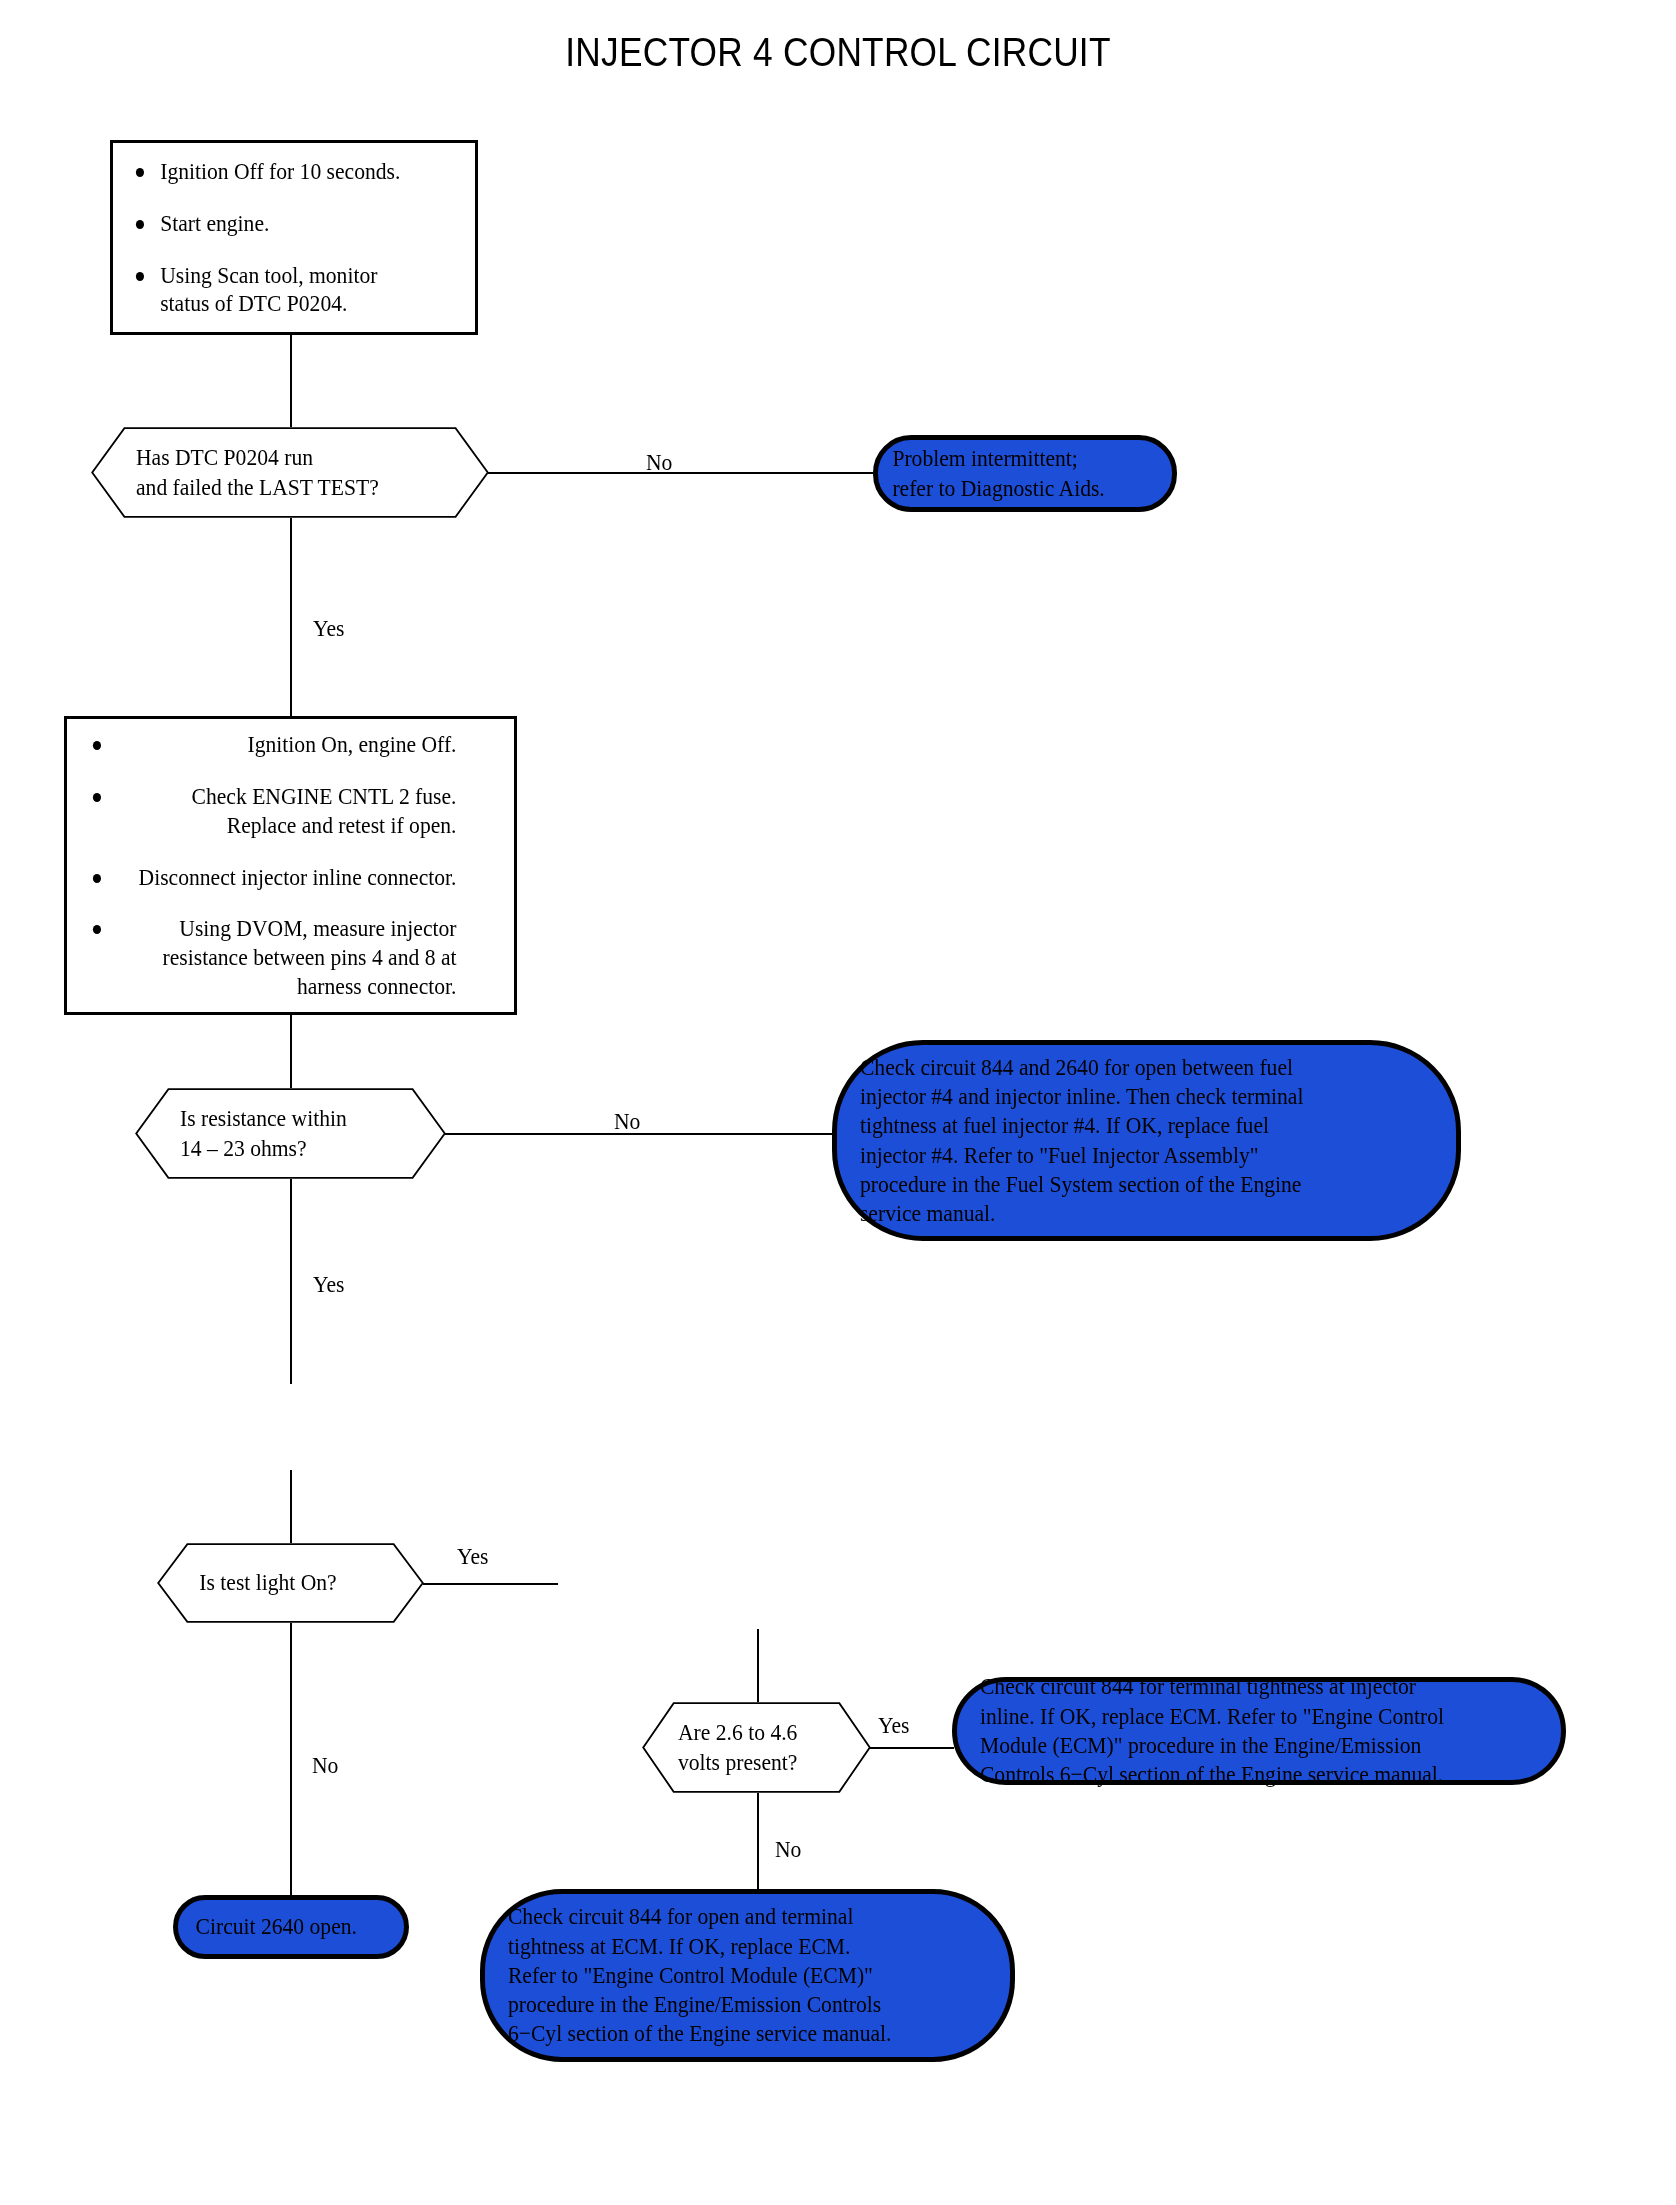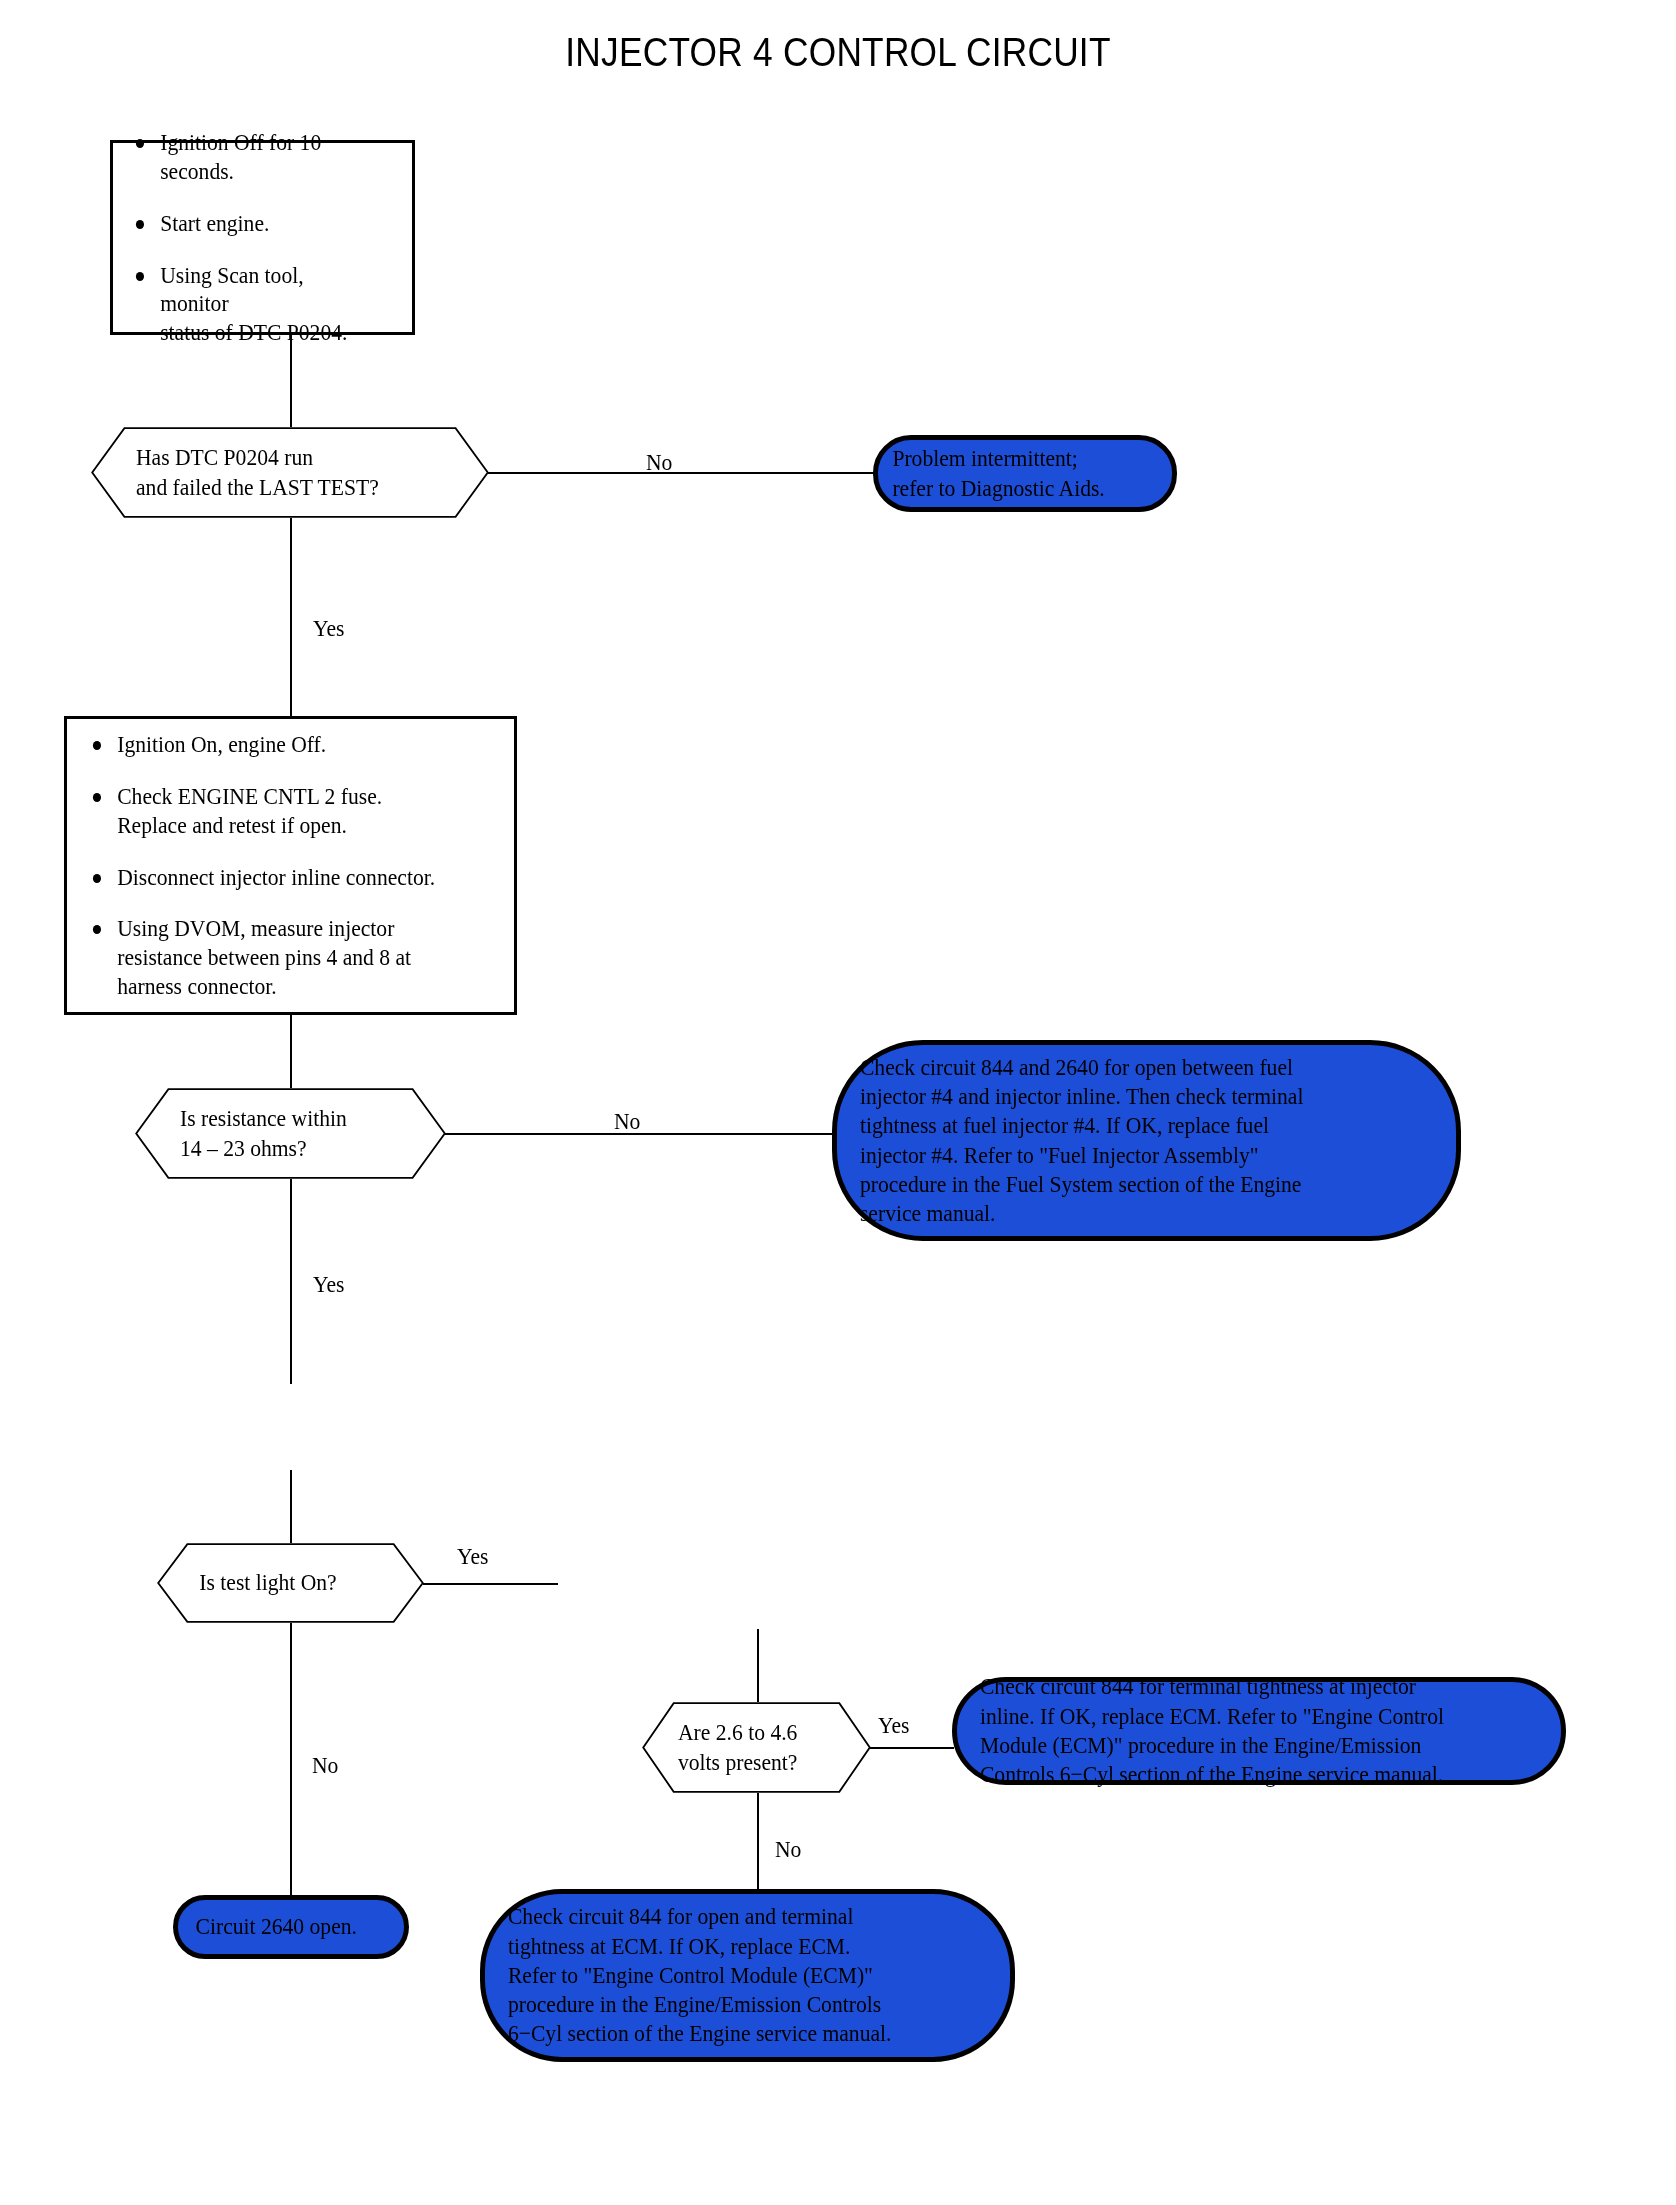--- a/index.html
+++ b/index.html
@@ -121,21 +121,21 @@
     transform-origin: left center;
   }
 </style>
 </head>
 <body>
 
 <div id="page">
 
   <div id="title">INJECTOR 4 CONTROL CIRCUIT</div>
 
-  <div class="node proc" style="left:110px; top:140px; width:305px; height:195px;">
+  <div class="node proc" style="left:110px; top:140px; width:368px; height:195px;">
     <ul class="bullets" style="padding:0 13.4px;">
       <li>Ignition Off for 10 seconds.</li>
       <li>Start engine.</li>
       <li>Using Scan tool, monitor
 status of DTC P0204.</li>
     </ul>
   </div>
 
   <div class="vline" style="left:290px; top:335px; height:92px;"></div>
 
@@ -154,21 +154,21 @@
 
   <div class="node term" style="left:873px; top:435px; width:304px; height:77px; border-radius:38px;">
     <div class="txt pad">Problem intermittent;
 refer to Diagnostic Aids.</div>
   </div>
 
   <div class="vline" style="left:290px; top:518px; height:198px;"></div>
   <div class="branch-label" style="left:313px; top:616px;">Yes</div>
 
   <div class="node proc" style="left:64px; top:716px; width:453px; height:299px;">
-    <ul class="bullets" style="padding:0 16px;">
+    <ul class="bullets" style="padding:0 16px;text-align:right;">
       <li>Ignition On, engine Off.</li>
       <li>Check ENGINE CNTL 2 fuse.
 Replace and retest if open.</li>
       <li>Disconnect injector inline connector.</li>
       <li>Using DVOM, measure injector
 resistance between pins 4 and 8 at
 harness connector.</li>
     </ul>
   </div>
 

